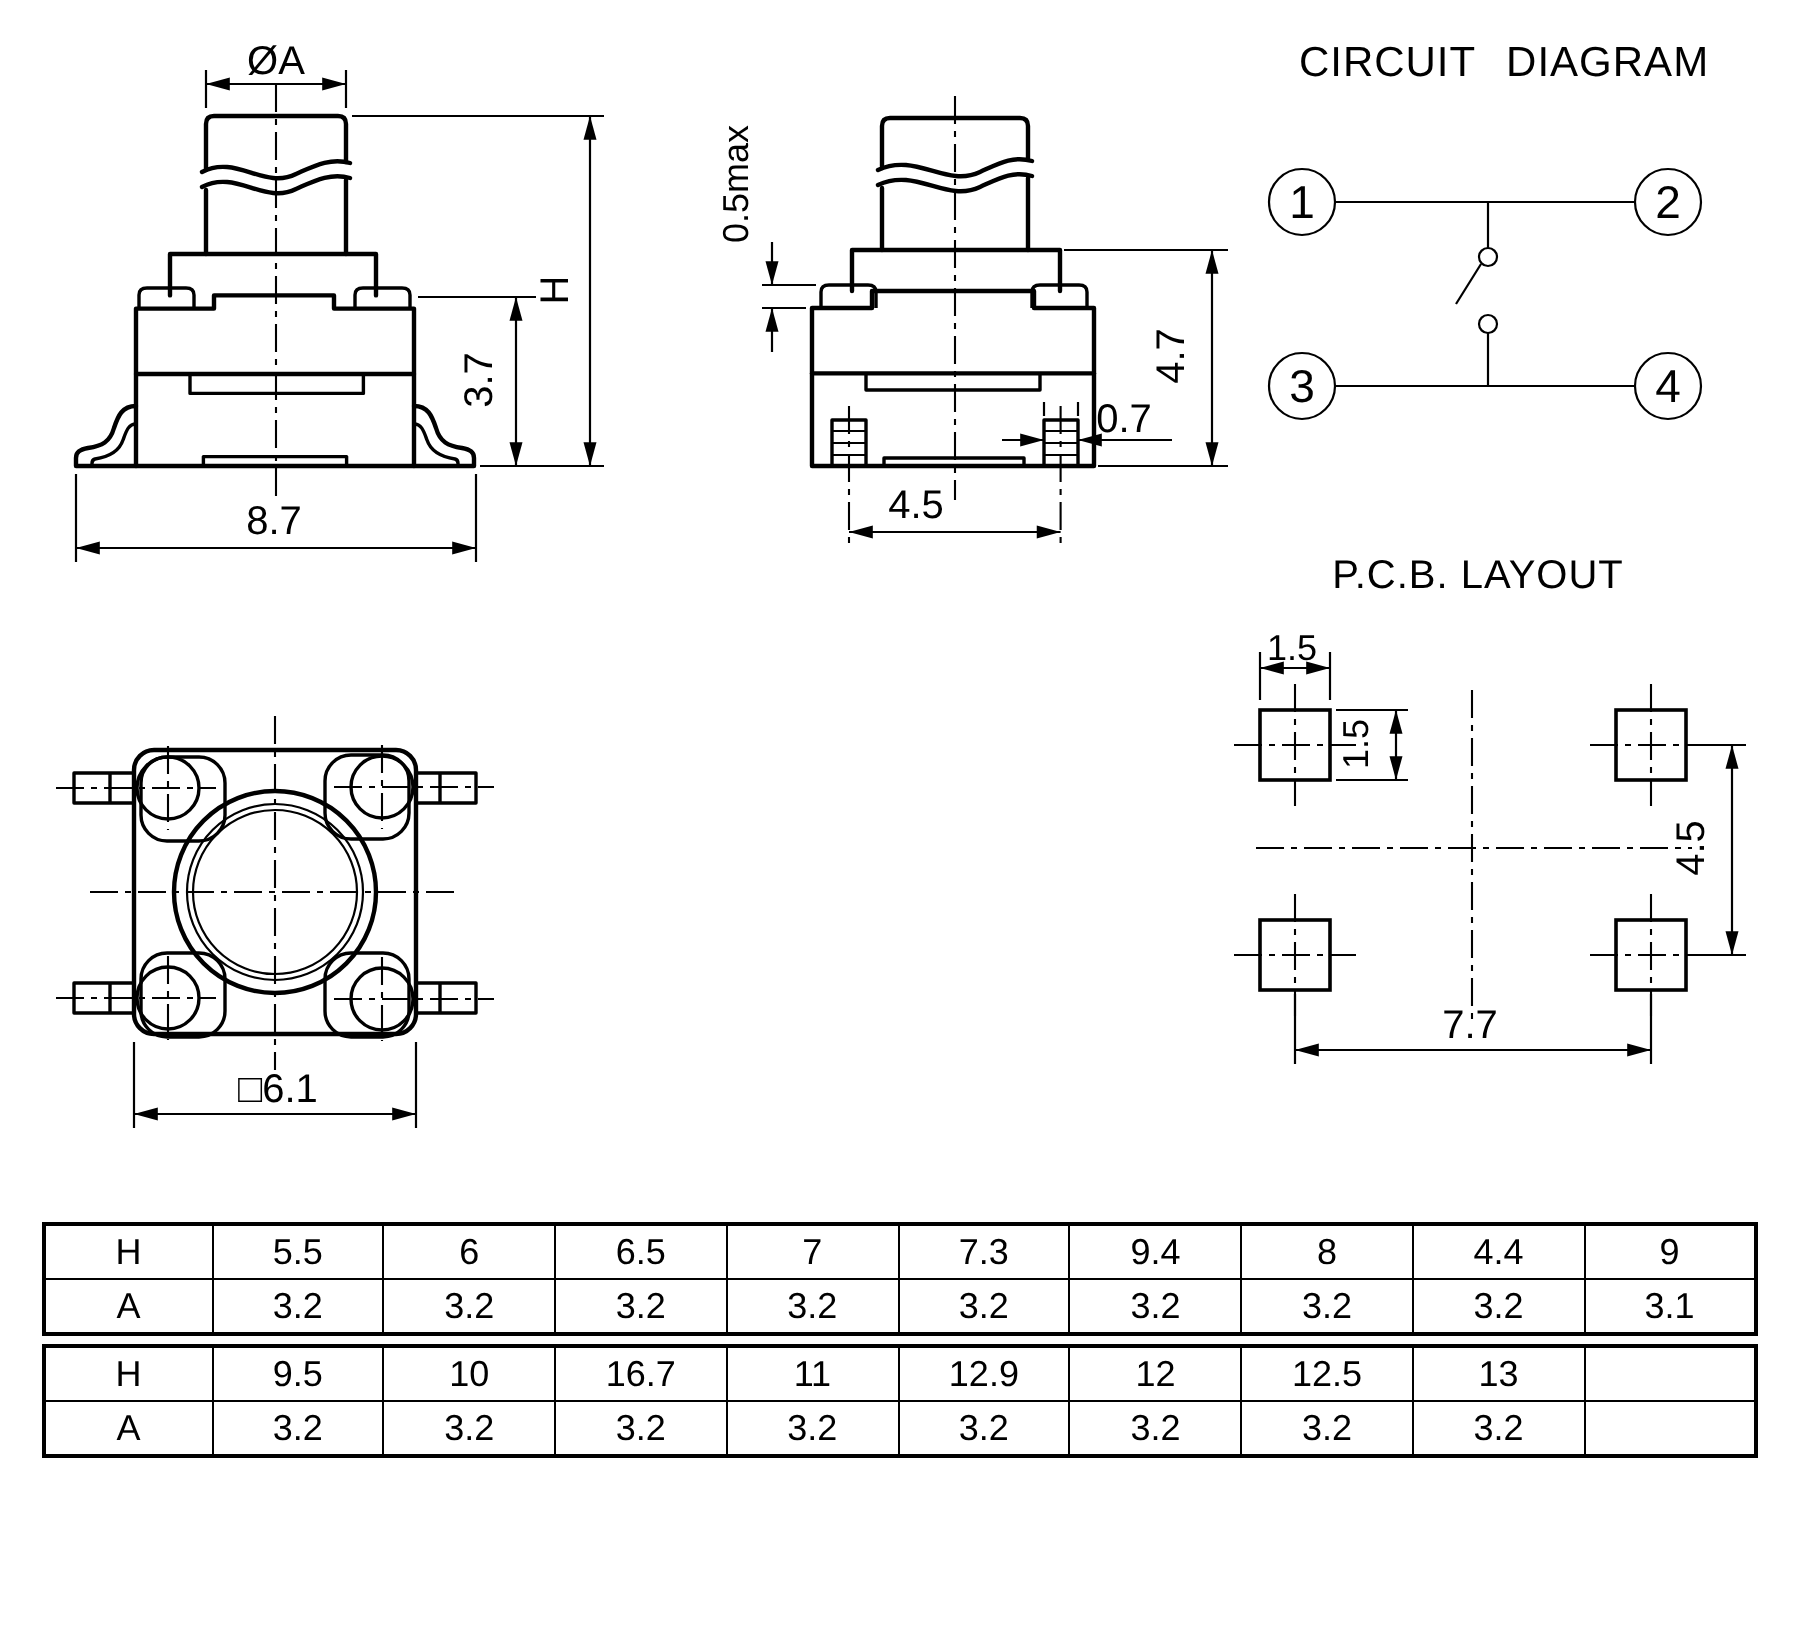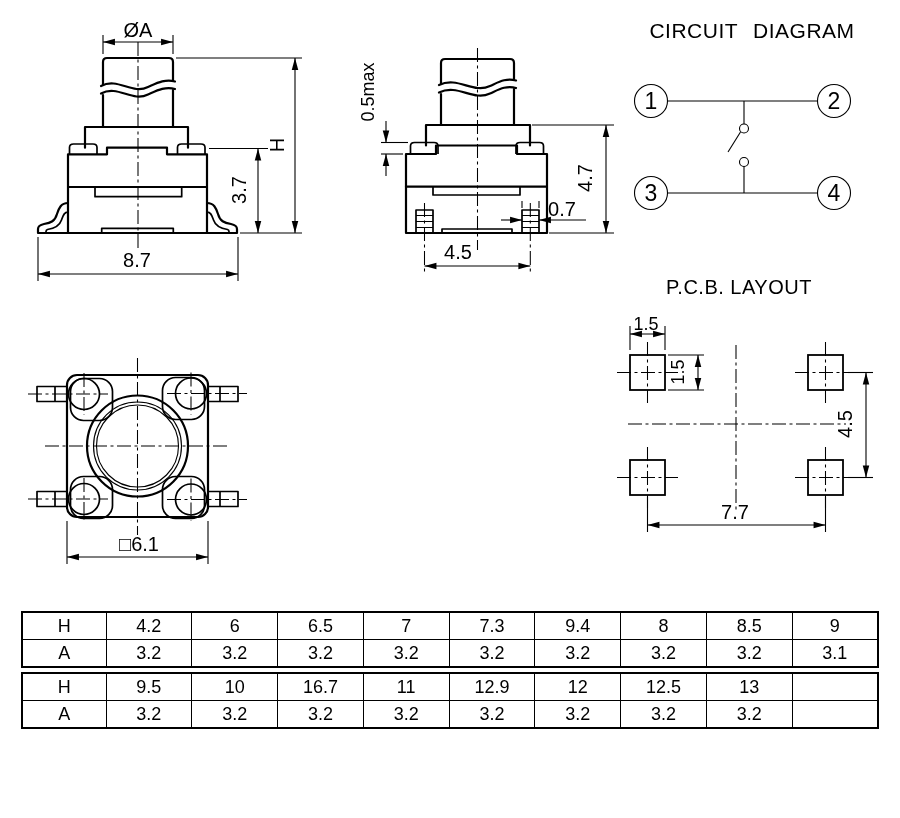--- a/index.html
+++ b/index.html
@@ -285,28 +285,28 @@
           <col>
           <col>
           <col>
           <col>
           <col>
           <col>
         </colgroup>
     <tbody>
           <tr>
       <td>H</td>
-      <td>4.2</td>
+      <td>5.5</td>
       <td>6</td>
       <td>6.5</td>
       <td>7</td>
       <td>7.3</td>
       <td>9.4</td>
       <td>8</td>
-      <td>8.5</td>
+      <td>4.4</td>
       <td>9</td>
     </tr>
     <tr>
       <td>A</td>
       <td>3.2</td>
       <td>3.2</td>
       <td>3.2</td>
       <td>3.2</td>
       <td>3.2</td>
       <td>3.2</td>

